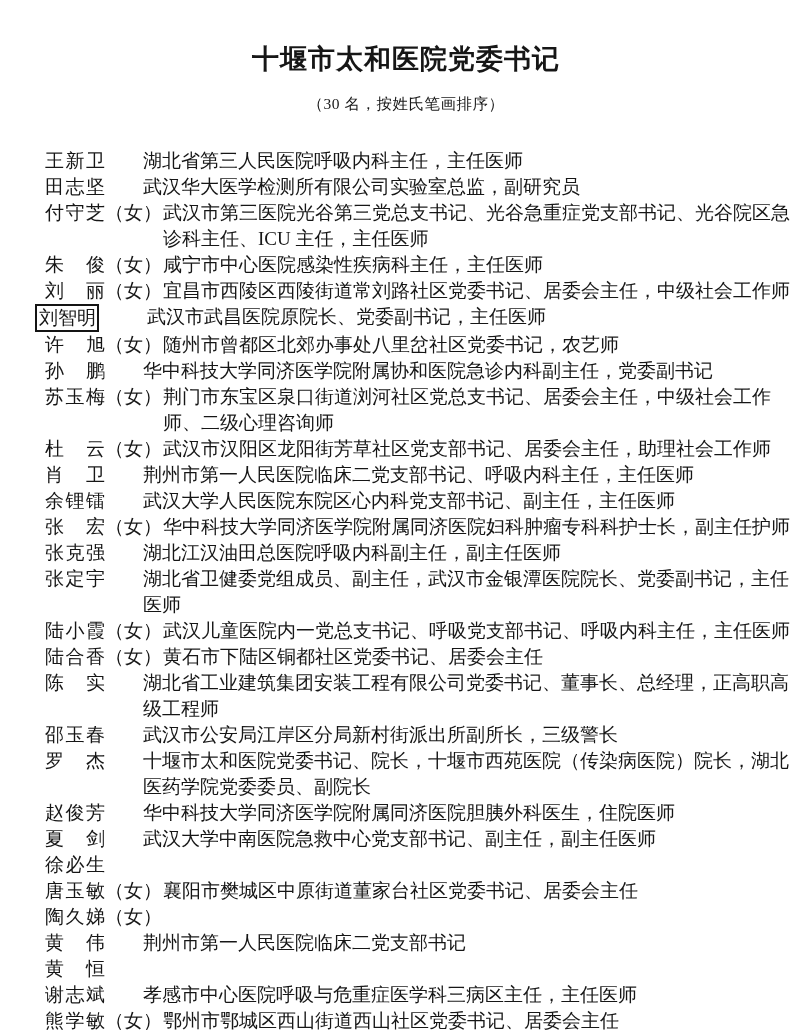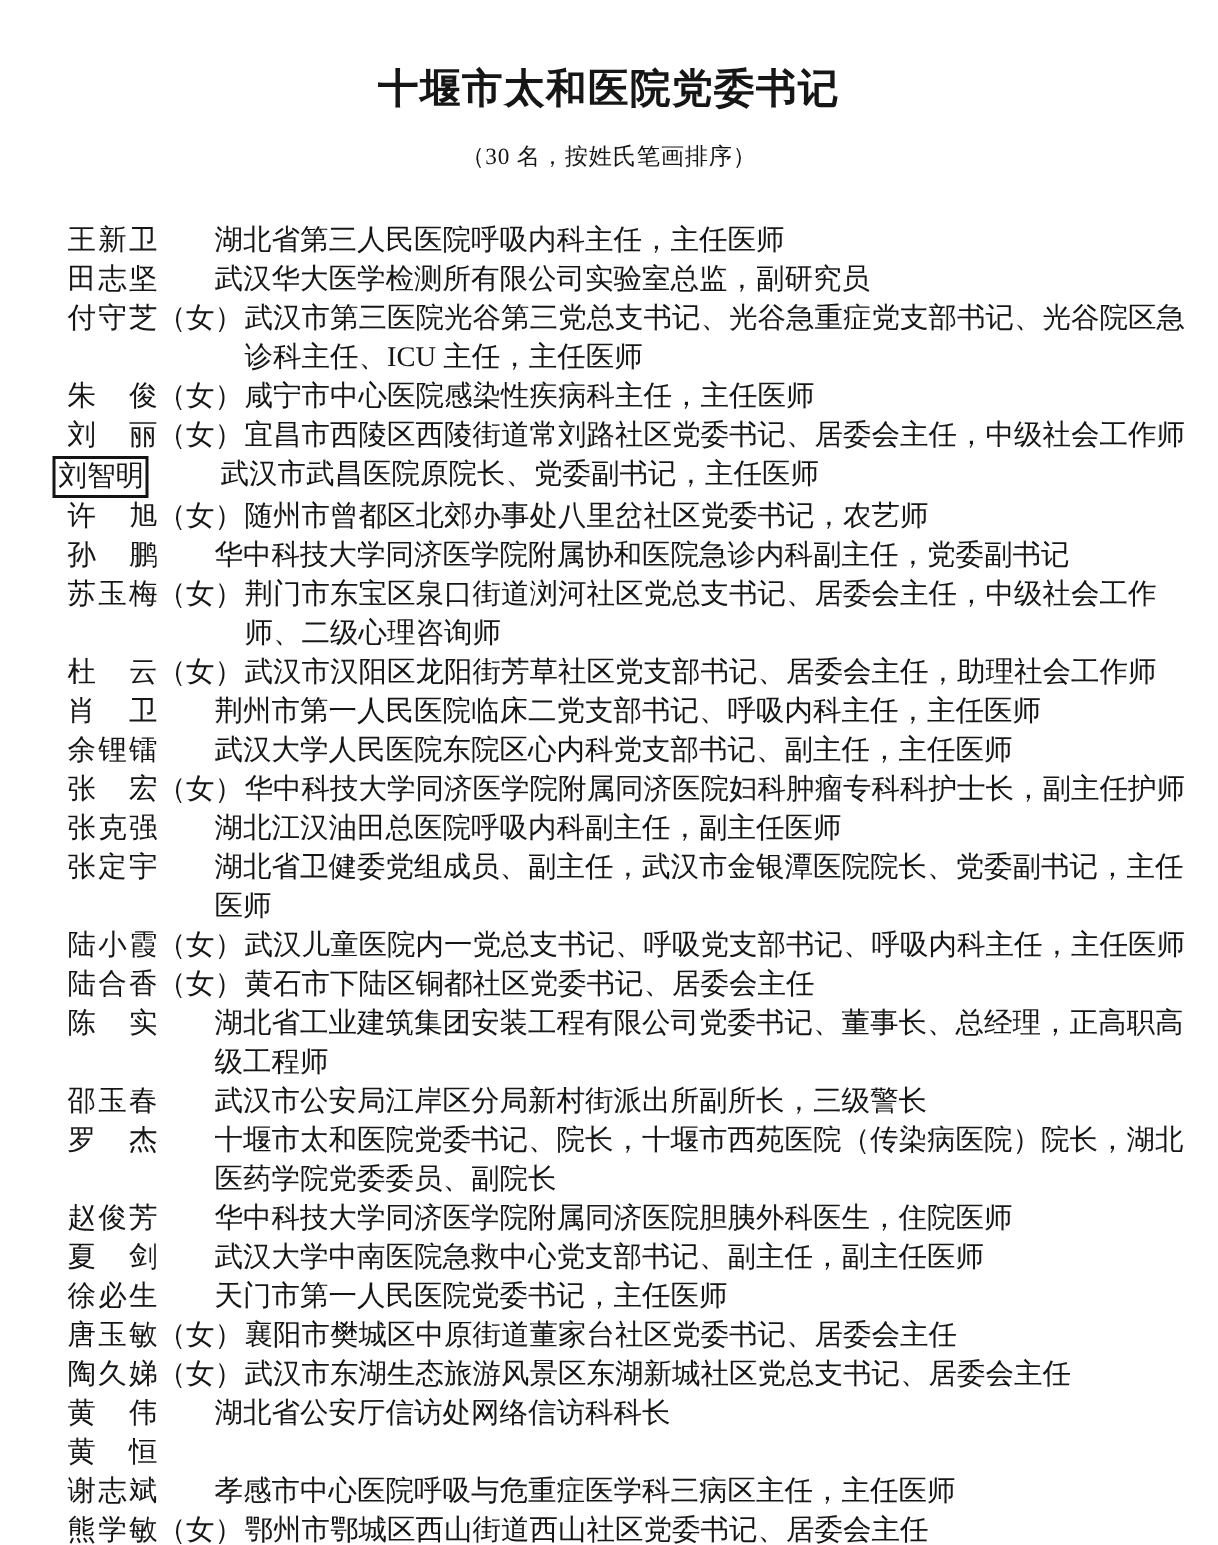--- a/index.html
+++ b/index.html
@@ -248,47 +248,45 @@
         <span class="gender empty"></span>
         <span class="desc">武汉大学中南医院急救中心党支部书记、副主任，副主任医师</span>
       </div>
       <div class="row">
         <span class="name">
           <span>徐</span>
           <span>必</span>
           <span>生</span>
         </span>
         <span class="gender empty"></span>
-        <span class="desc">天门市第一人民医院党委书记，主任医师</span>
       </div>
       <div class="row">
         <span class="name">
           <span>唐</span>
           <span>玉</span>
           <span>敏</span>
         </span>
         <span class="gender">（女）</span>
         <span class="desc">襄阳市樊城区中原街道董家台社区党委书记、居委会主任</span>
       </div>
       <div class="row">
         <span class="name">
           <span>陶</span>
           <span>久</span>
           <span>娣</span>
         </span>
         <span class="gender">（女）</span>
-        <span class="desc">武汉市东湖生态旅游风景区东湖新城社区党总支书记、居委会主任</span>
       </div>
       <div class="row">
         <span class="name">
           <span>黄</span>
           <span>伟</span>
         </span>
         <span class="gender empty"></span>
-        <span class="desc">湖北省公安厅信访处网络信访科科长</span>
+        <span class="desc">荆州市第一人民医院临床二党支部书记</span>
       </div>
       <div class="row">
         <span class="name">
           <span>黄</span>
           <span>恒</span>
         </span>
         <span class="gender empty"></span>
       </div>
       <div class="row">
         <span class="name">

